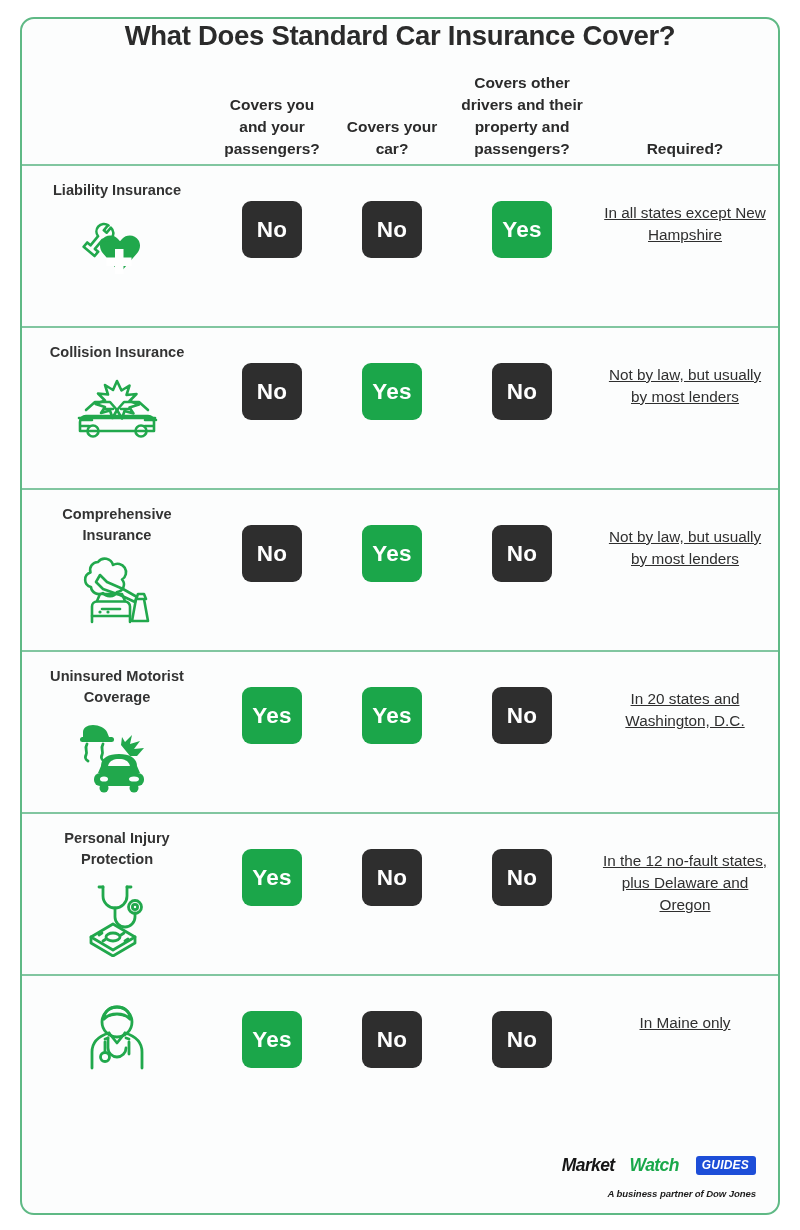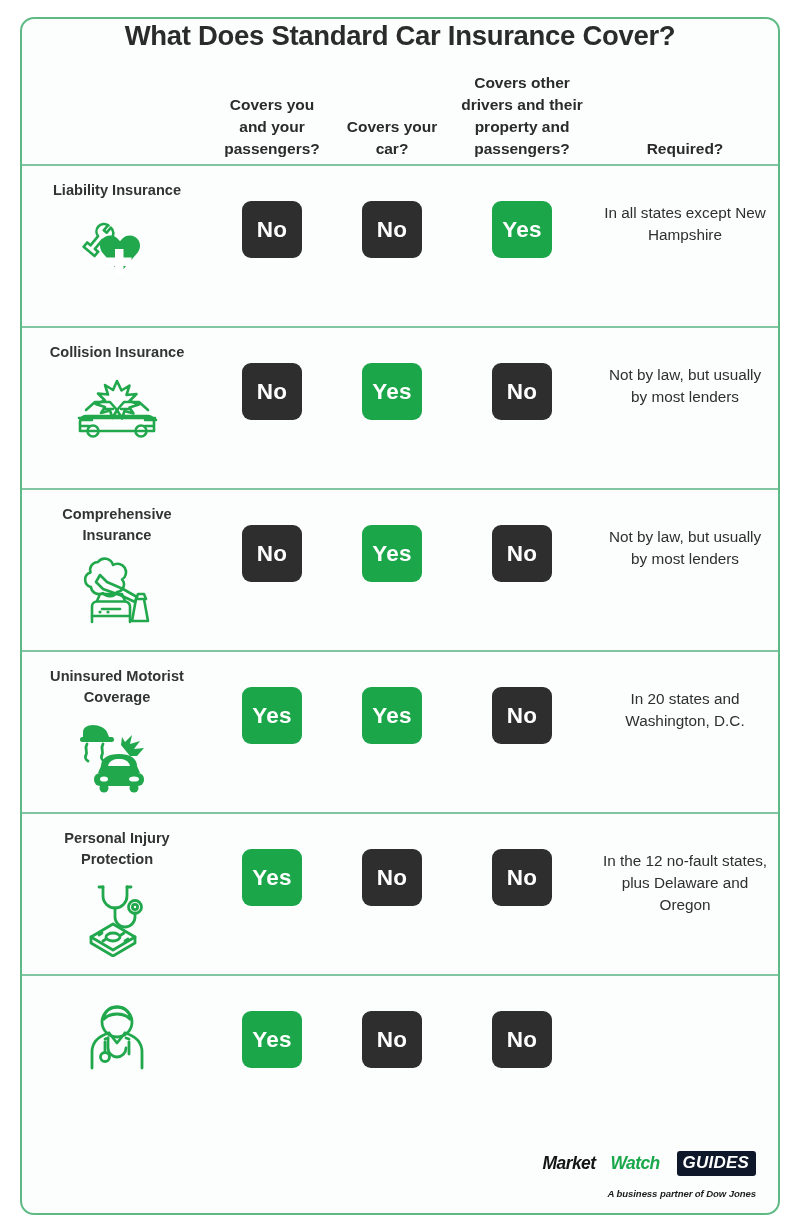--- a/index.html
+++ b/index.html
@@ -104,20 +104,21 @@
 
   
   .req-cell {
     padding-top: 36px;
     text-align: center;
     font-size: 15.3px;
     color: #2f2f2f;
     line-height: 1.44;
     padding-left: 8px;
     padding-right: 8px;
+    text-decoration: underline;
   }
 
   
   .logo {
     position: absolute;
     right: 22px; bottom: 14px;
     text-align: right;
   }
   .logo-line {
     display: flex;
@@ -127,22 +128,22 @@
   }
   .lg-market {
     font-size: 17.5px; font-weight: bold; font-style: italic;
     color: #151515; letter-spacing: -0.6px;
   }
   .lg-watch {
     font-size: 17.5px; font-weight: bold; font-style: italic;
     color: #19a84a; letter-spacing: -0.6px;
   }
   .lg-guides {
-    font-size: 17px; font-weight: bold; font-style: italic;
-    color: #ffffff; background: #0f172a;
+    font-size: 12px; font-weight: bold; font-style: italic;
+    color: #ffffff; background: #1d4ed8;
     padding: 2px 7px 3px 6px;
     border-radius: 3px;
     margin-left: 2px;
     letter-spacing: 0.2px;
   }
   .lg-tag {
     font-size: 9.6px; font-style: italic; font-weight: bold;
     color: #1d1d1d;
     margin-top: 12px; letter-spacing: -0.1px;
   }
@@ -349,20 +350,21 @@
       </div>
       <div class="c-col1 badge-cell">
         <div class="badge yes">Yes</div>
       </div>
       <div class="c-col2 badge-cell">
         <div class="badge no">No</div>
       </div>
       <div class="c-col3 badge-cell">
         <div class="badge no">No</div>
       </div>
+      <div class="c-req req-cell">In Maine only</div>
     </div>
 
   </div>
 
   <div class="logo">
     <div class="logo-line">
       <span class="lg-market">Market</span>
       <span class="lg-watch">Watch</span>
       <span class="lg-guides">GUIDES</span>
     </div>

